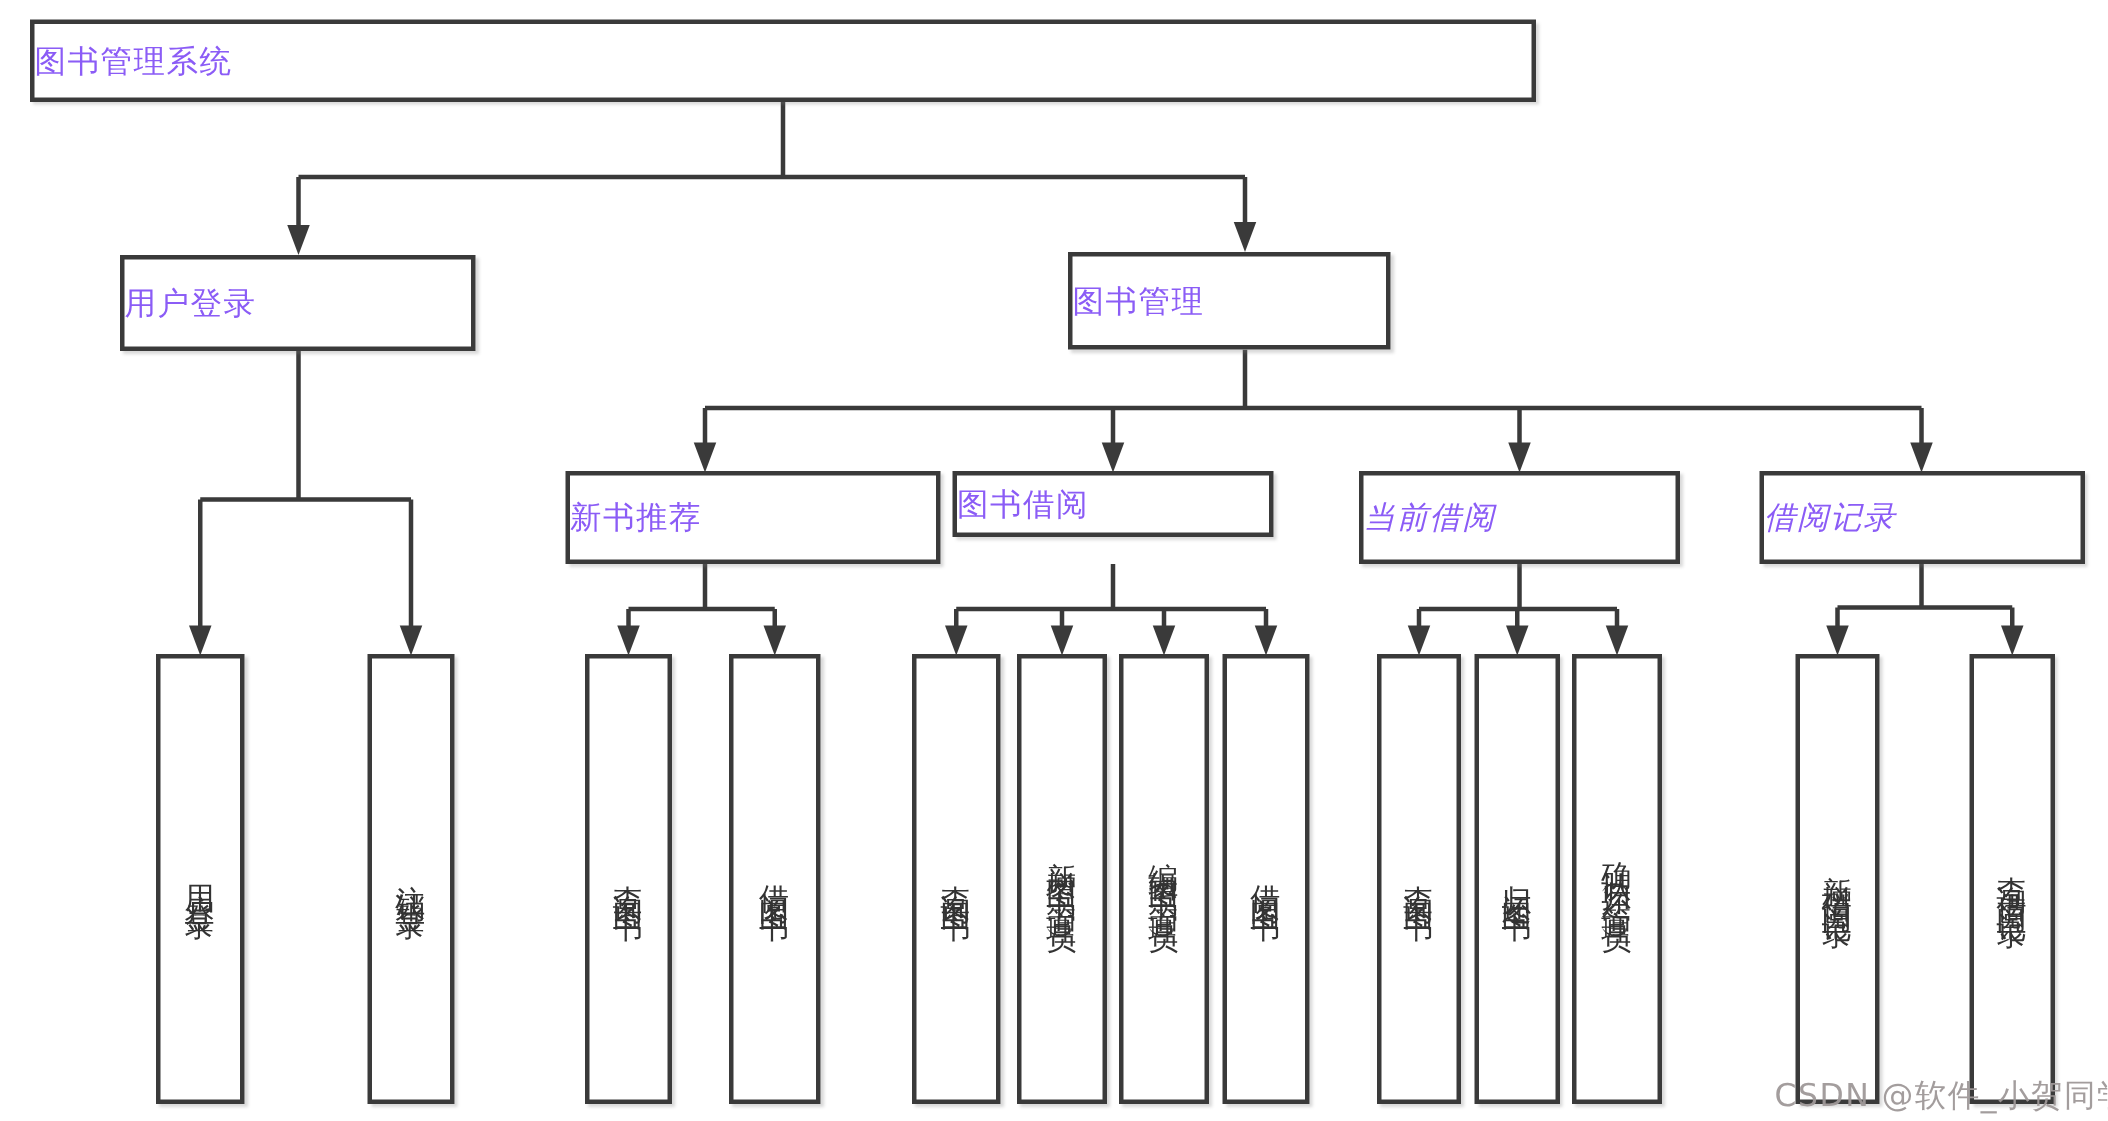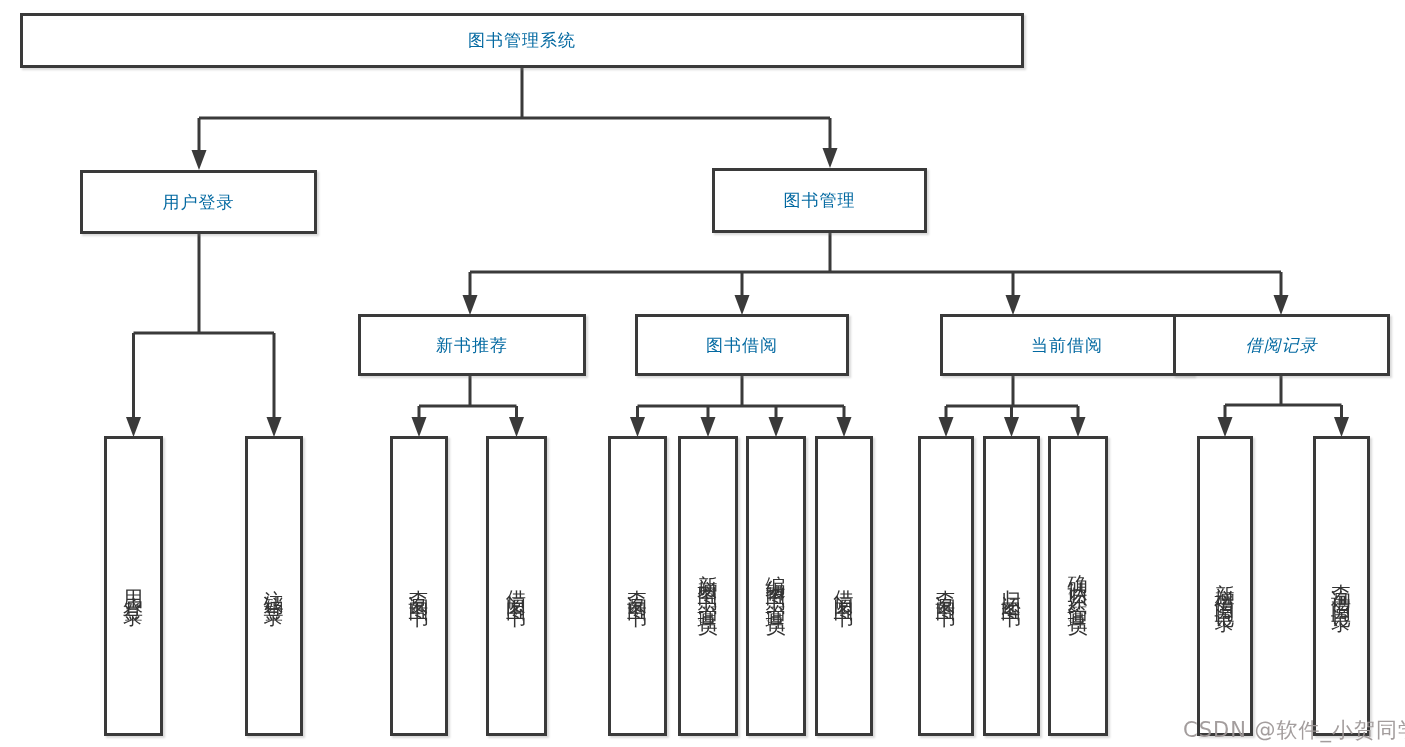--- a/index.html
+++ b/index.html
@@ -17,23 +17,22 @@
     width: 1405px; height: 747px;
     z-index: 1;
   }
   .hnode {
     position: absolute;
     background: #ffffff;
     border: 3px solid #3a3a3a;
     box-sizing: border-box;
     display: flex;
     align-items: center;
-    justify-content: center;
-    font-size: 17px;
-    color: #0369a1;
+    font-size: 21px;
+    color: #8b5cf6;
     letter-spacing: 1px;
     z-index: 2;
     box-shadow: 2px 2px 2px rgba(130,130,130,0.30);
   }
   .leaf {
     position: absolute;
     top: 436px;
     height: 300px;
     background: #ffffff;
     border: 3px solid #3a3a3a;
@@ -111,27 +110,27 @@
     <span>图书管理系统</span>
   </div>
 
   <div class="hnode" style="left:80px; top:170px; width:237px; height:64px;">
     <span>用户登录</span>
   </div>
   <div class="hnode" style="left:712px; top:168px; width:215px; height:65px;">
     <span>图书管理</span>
   </div>
 
-  <div class="hnode" style="left:358px; top:314px; width:228px; height:62px;">
+  <div class="hnode" style="left:377px; top:314px; width:250px; height:62px;">
     <span>新书推荐</span>
   </div>
-  <div class="hnode" style="left:635px; top:314px; width:214px; height:62px;">
+  <div class="hnode" style="left:635px; top:314px; width:214px; height:44px;">
     <span>图书借阅</span>
   </div>
-  <div class="hnode" style="left:940px; top:314px; width:254px; height:62px;">
+  <div class="hnode" style="left:906px; top:314px; width:214px; height:62px;font-style:italic;">
     <span>当前借阅</span>
   </div>
   <div class="hnode" style="left:1173px; top:314px; width:217px; height:62px;font-style:italic;">
     <span>借阅记录</span>
   </div>
 
   <div class="leaf" style="left:104px; width:59px;">
     <span class="vtext">用户登录</span>
   </div>
   <div class="leaf" style="left:245px; width:58px;">

